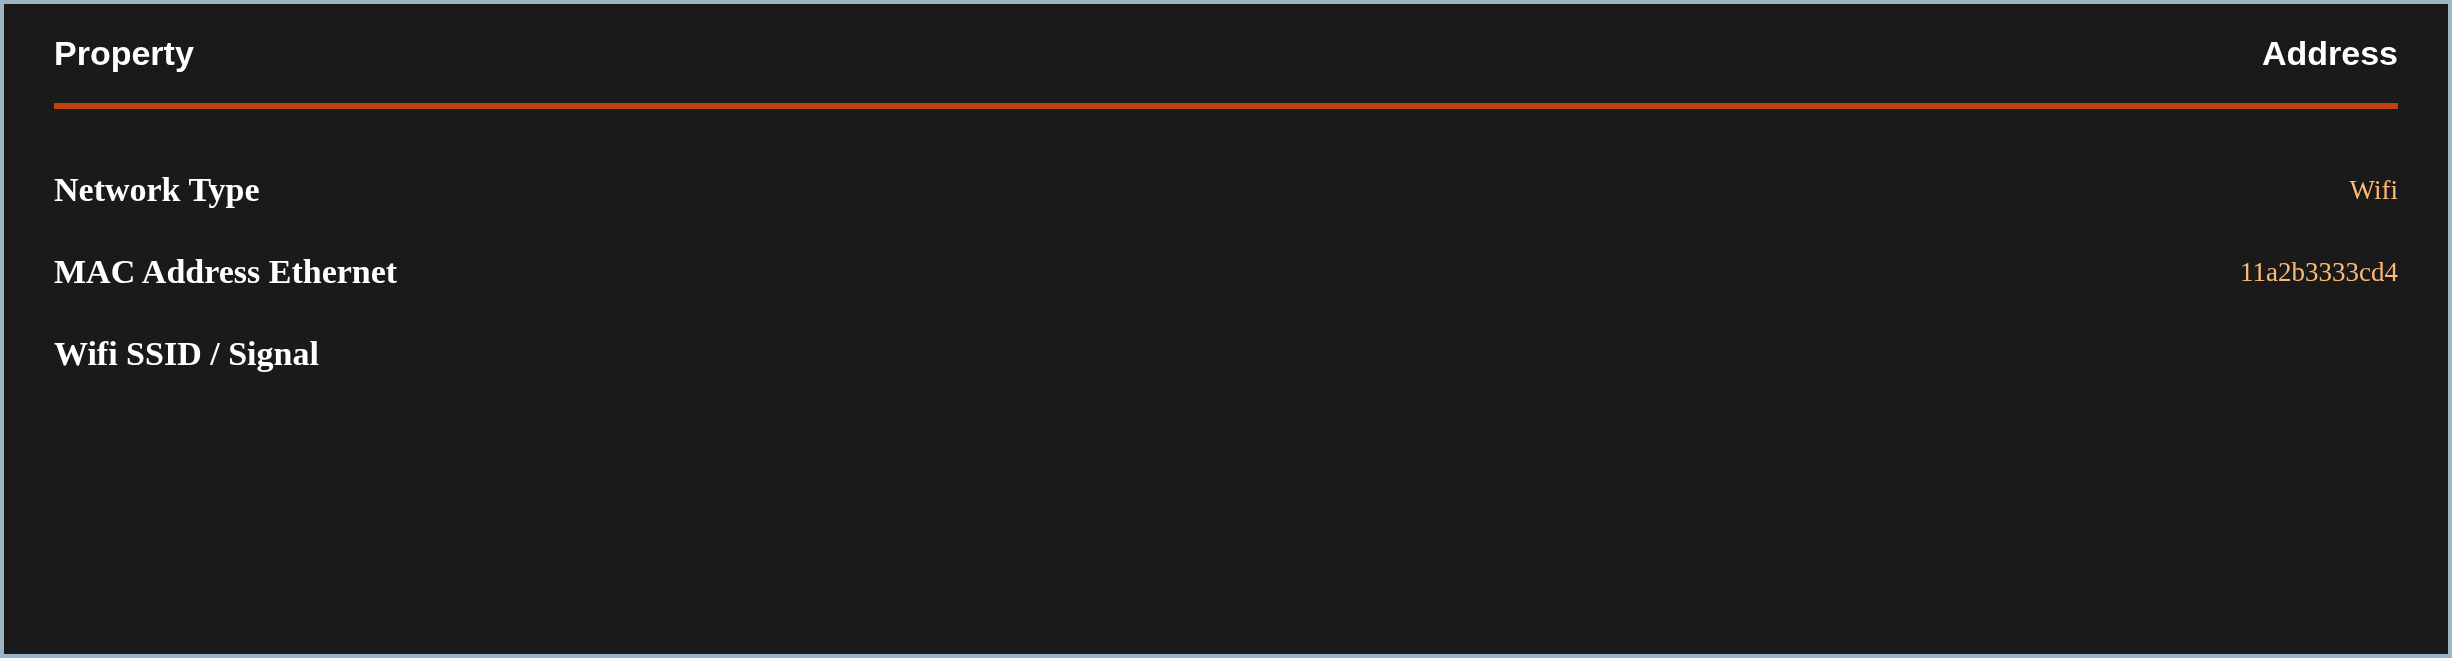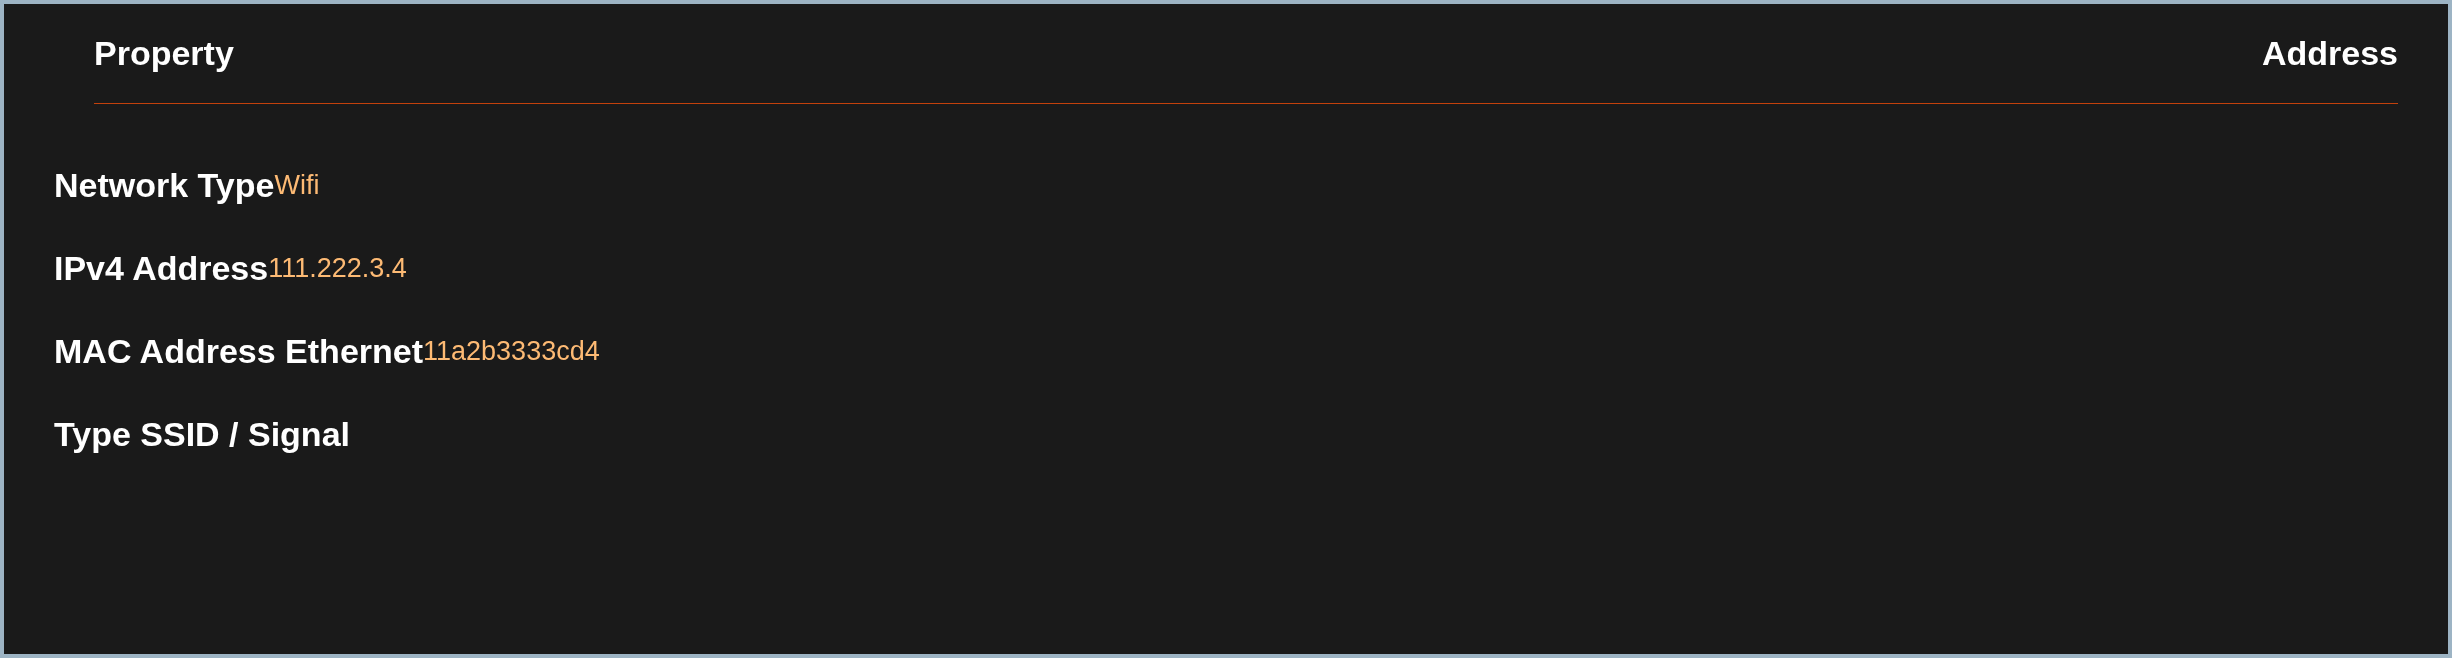--- a/index.html
+++ b/index.html
@@ -18,35 +18,36 @@
       background: #1a1a1a;
       width: 100%;
       height: 100%;
       padding: 30px 50px;
     }
     .header-row {
       display: flex;
       justify-content: space-between;
       align-items: center;
       padding-bottom: 30px;
-      border-bottom: 1px solid #c2410c;
-      margin-left: 40px;
+      border-bottom: 6px solid #c2410c;
     }
     .header-label {
       color: #fff;
       font-size: 34px;
       font-weight: 700;
     }
     .rows {
       padding-top: 40px;
     }
     .data-row {
       display: flex;
+      justify-content: space-between;
       align-items: center;
       padding: 22px 0;
+      font-family: Liberation Serif, serif;
     }
     .property-label {
       color: #fff;
       font-size: 34px;
       font-weight: 700;
     }
     .property-value {
       color: #fdba74;
       font-size: 27px;
       font-weight: 400;
@@ -59,24 +60,20 @@
   <div class="header-row">
     <div class="header-label">Property</div>
     <div class="header-label">Address</div>
   </div>
   <div class="rows">
     <div class="data-row">
       <div class="property-label">Network Type</div>
       <div class="property-value">Wifi</div>
     </div>
     <div class="data-row">
-      <div class="property-label">IPv4 Address</div>
-      <div class="property-value">111.222.3.4</div>
-    </div>
-    <div class="data-row">
       <div class="property-label">MAC Address Ethernet</div>
       <div class="property-value">11a2b3333cd4</div>
     </div>
     <div class="data-row">
-      <div class="property-label">Type SSID / Signal</div>
+      <div class="property-label">Wifi SSID / Signal</div>
     </div>
   </div>
 </div>
 
 </body></html>

